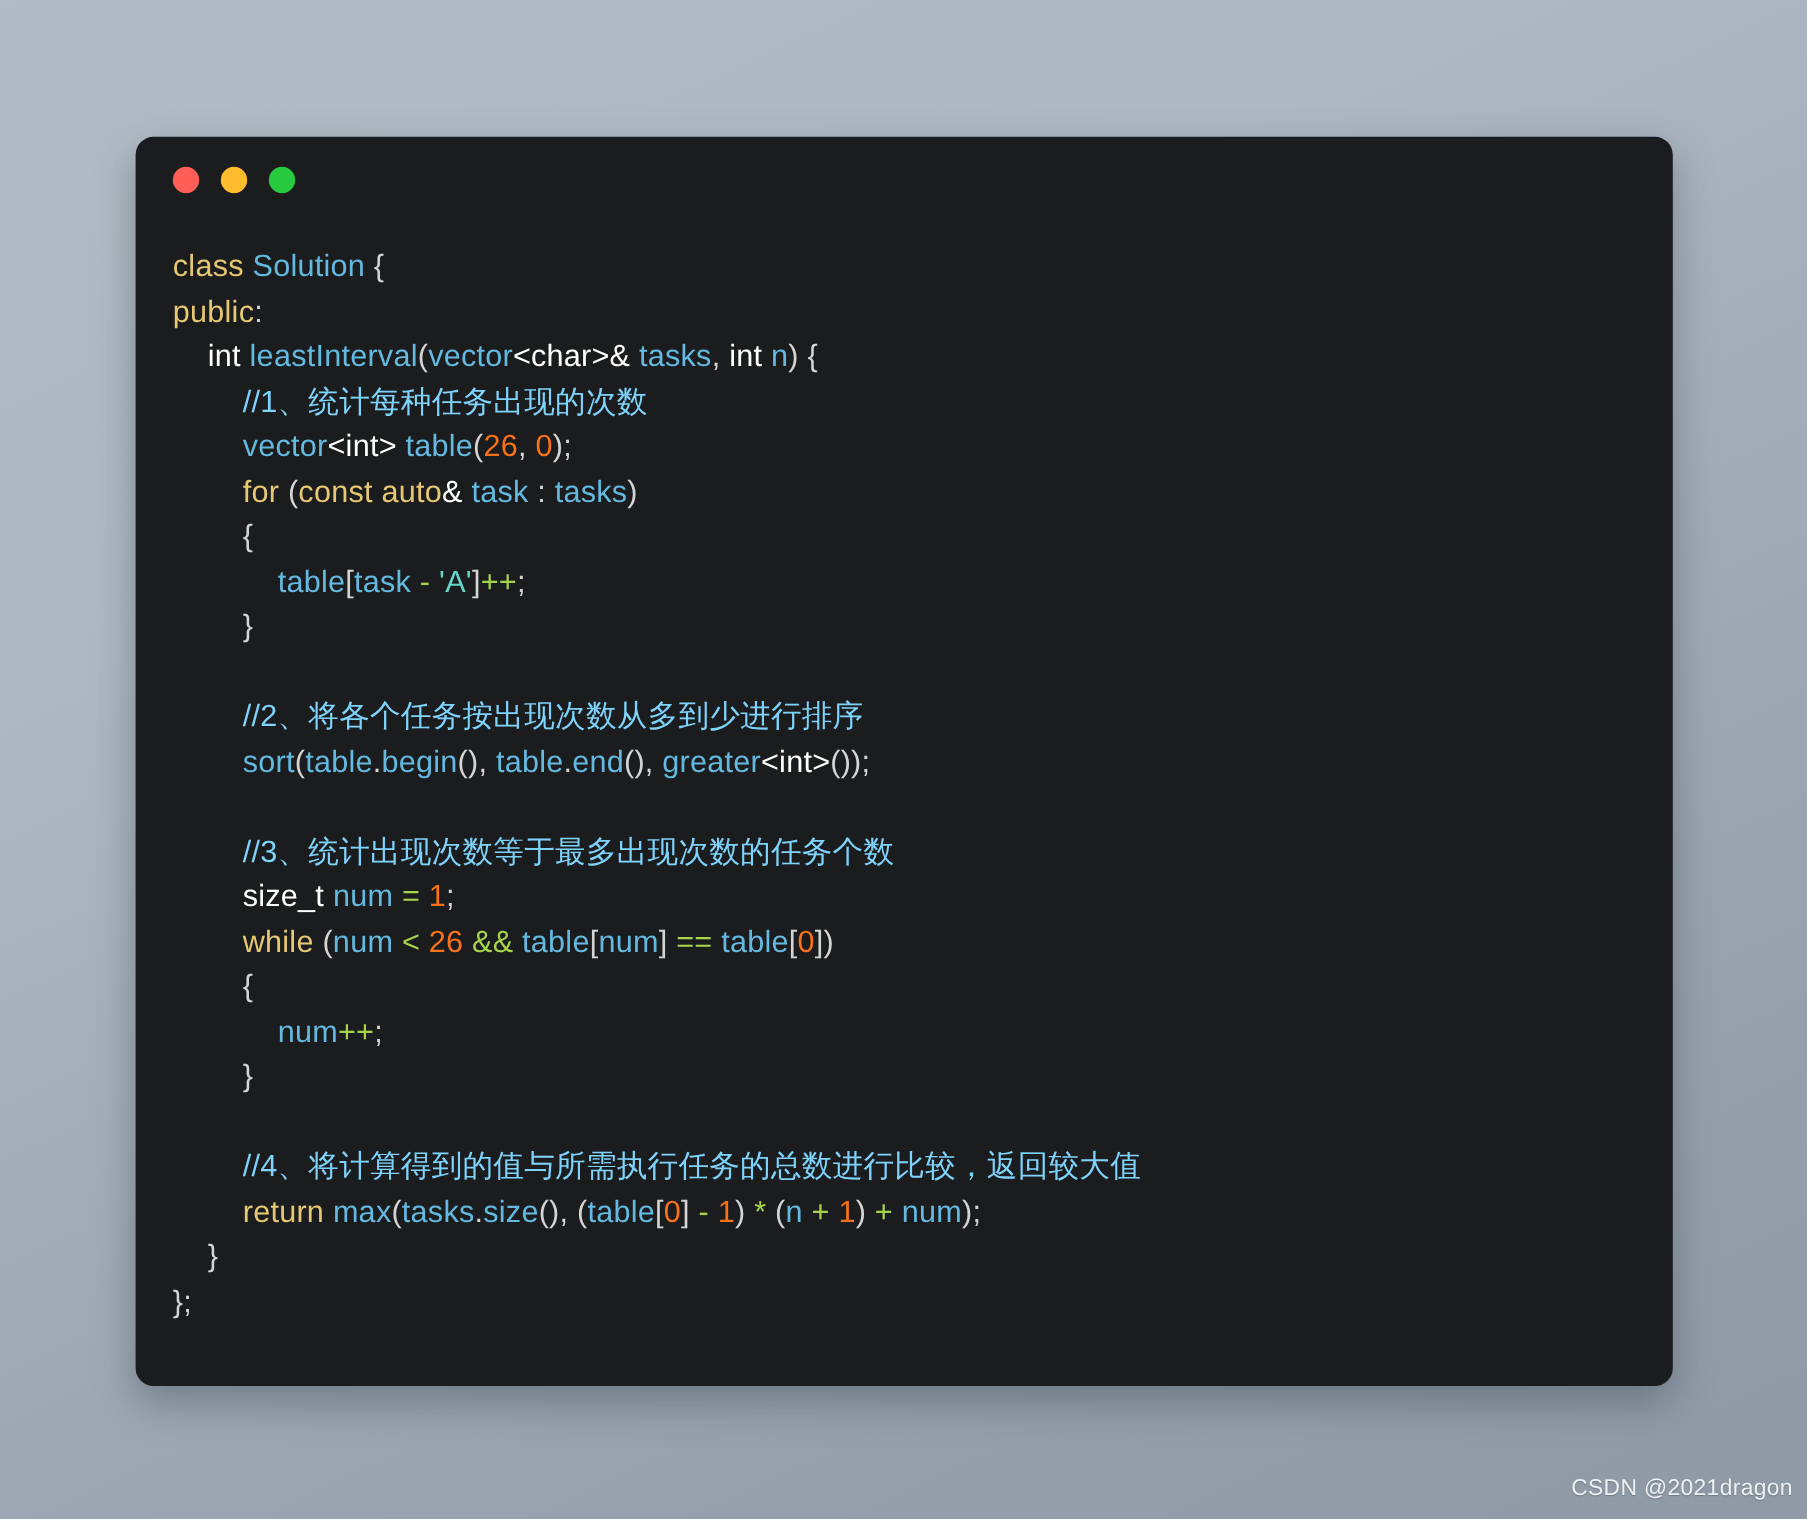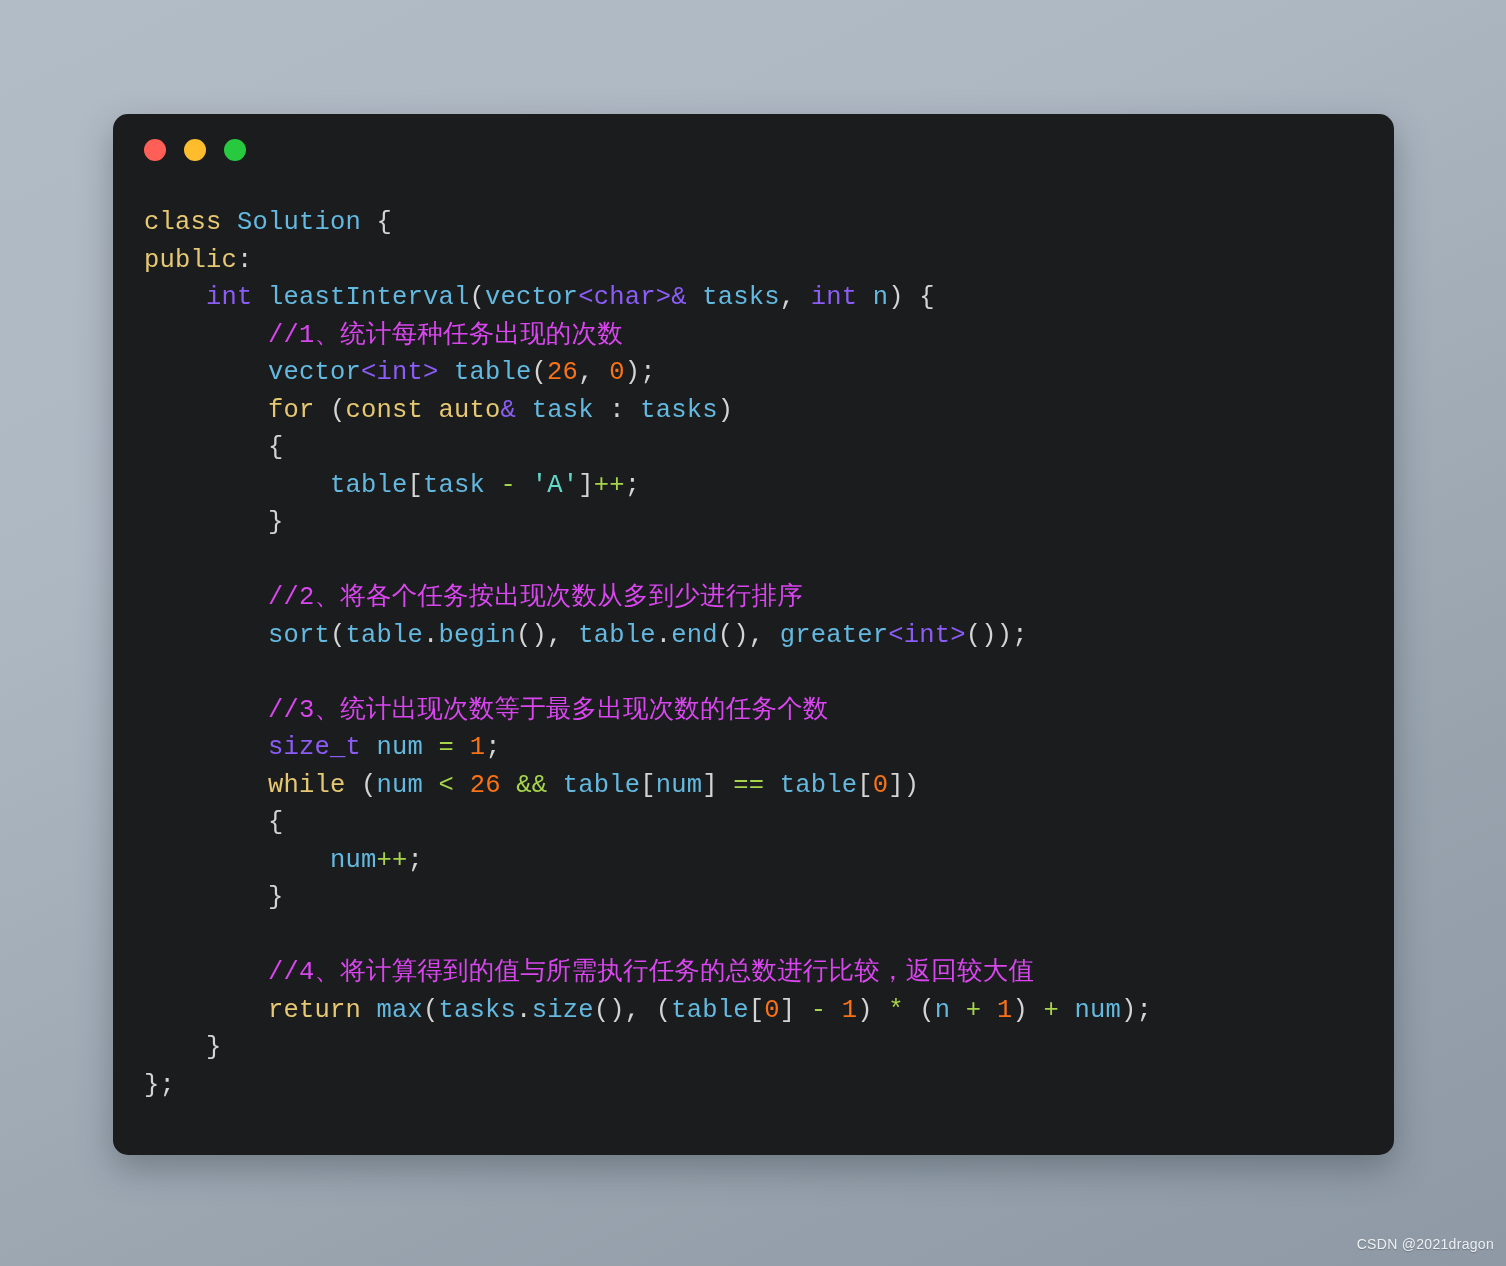--- a/index.html
+++ b/index.html
@@ -38,45 +38,45 @@
     height: 22px;
     border-radius: 50%;
     display: block;
   }
   .dot-close  { background: #ff5f56; }
   .dot-min    { background: #ffbd2e; }
   .dot-max    { background: #27c93f; }
 
   .code-area {
     padding: 50px 0 0 31px;
-    font-family: Liberation Mono, monospace;
+    font-family: Liberation Sans, sans-serif;
     font-size: 25.5px;
     line-height: 37.5px;
     white-space: pre;
     letter-spacing: 0.2px;
   }
   .line { height: 37.5px; }
   .line.blank { height: 37.5px; }
 
   
   .kw   { color: #e6c872; }  
-  .typ  { color: #8b5cf6; margin-top: 25px; }  
+  .typ  { color: #ffffff; margin-top: 25px; }  
   .id   { color: #63b9e0; }  
   .num  { color: #f97316; }  
   .str  { color: #63d8c8; }  
   .op   { color: #a6d44b; }  
   .pun  { color: #d4d4d4; }  
-  .cmt  { color: #d946ef; }  
+  .cmt  { color: #7dd3fc; }  
 
   .watermark {
     position: absolute;
     right: 12px;
     bottom: 14px;
     font-family: "Liberation Sans", sans-serif;
-    font-size: 14px;
+    font-size: 19px;
     color: #eef1f4;
     text-shadow: 0 1px 1px rgba(90,100,112,0.65);
     letter-spacing: 0.3px;
   }
 </style>
 </head>
 <body>
 
 <div class="code-card">
 

